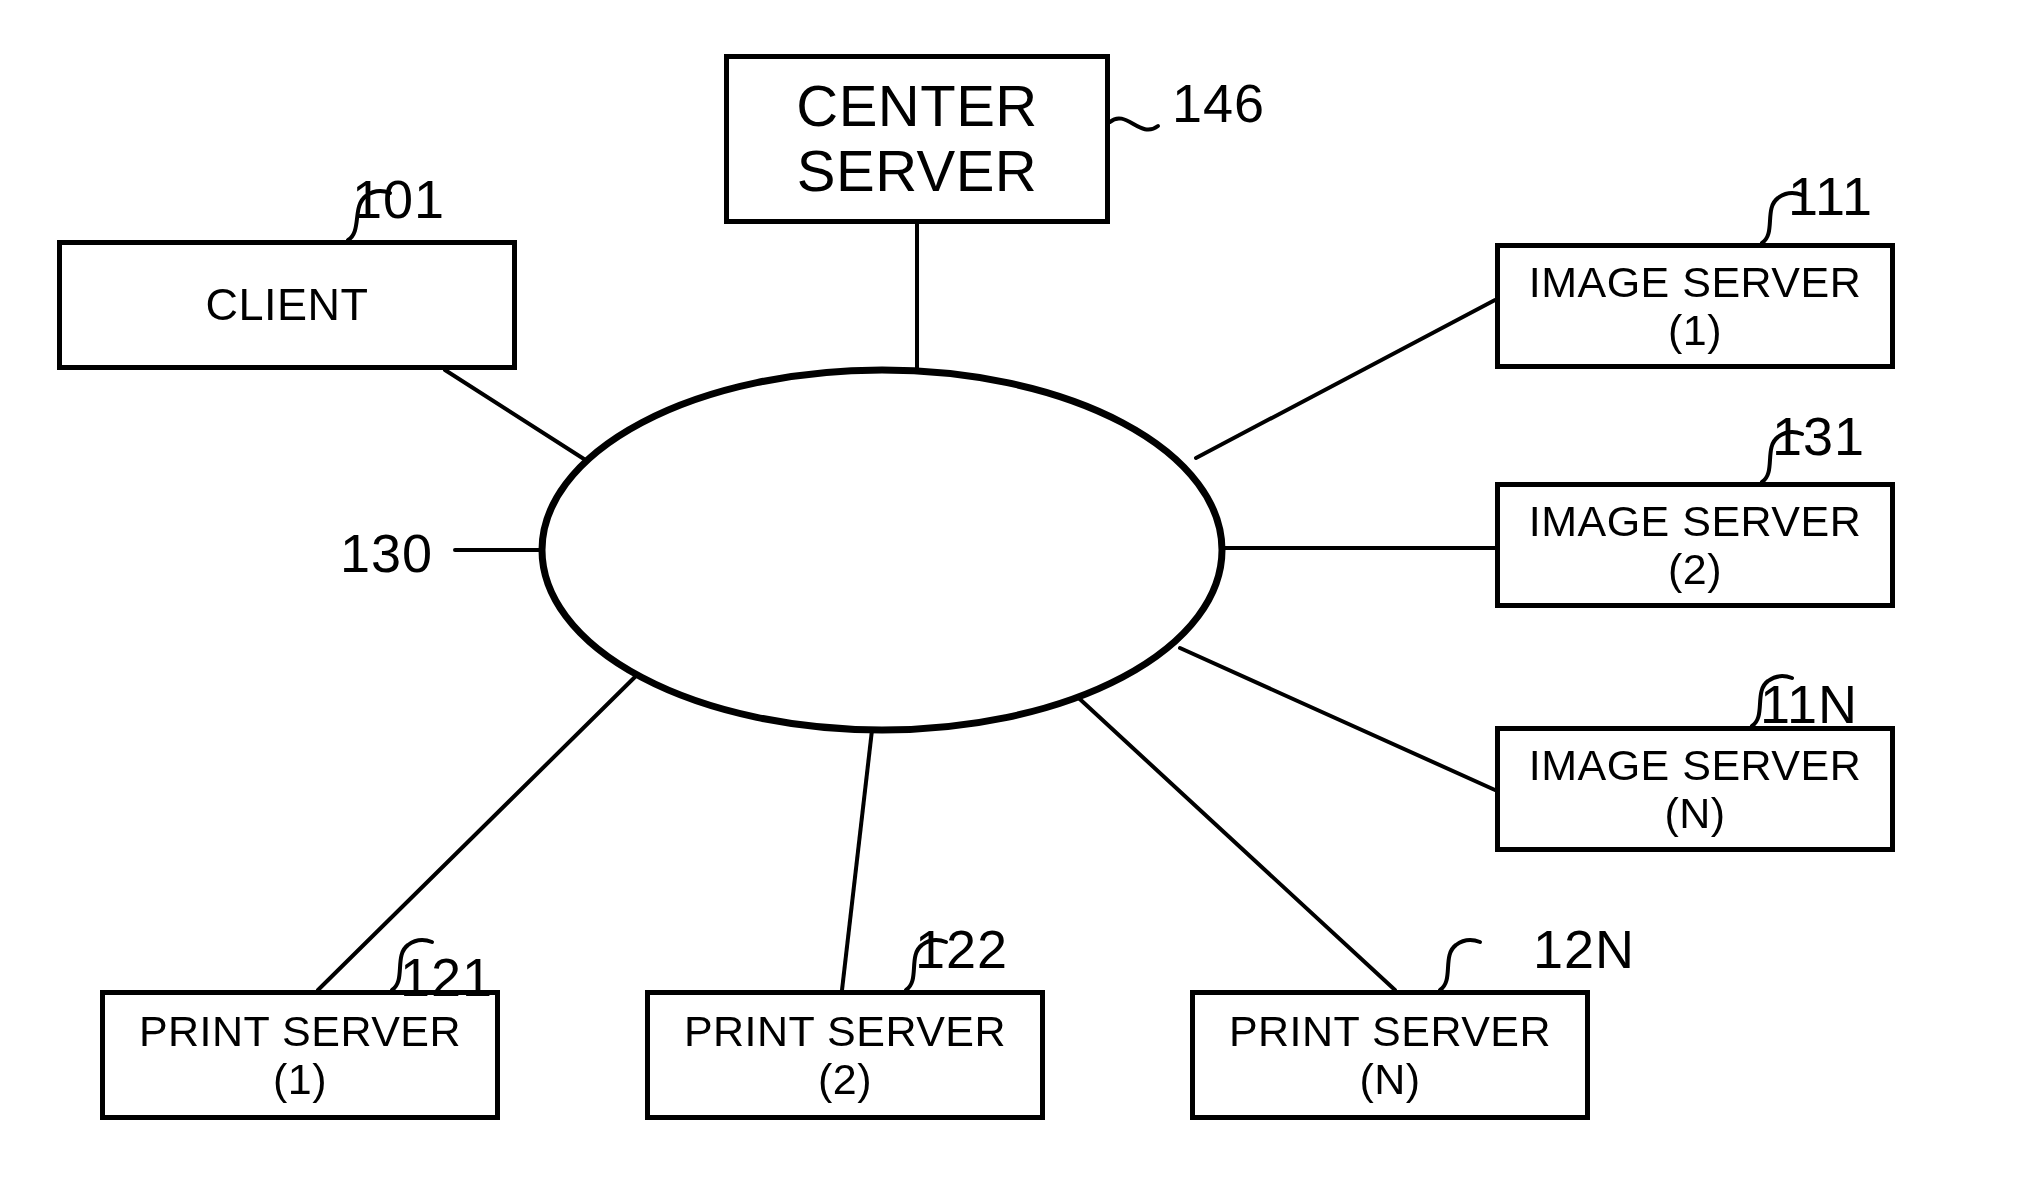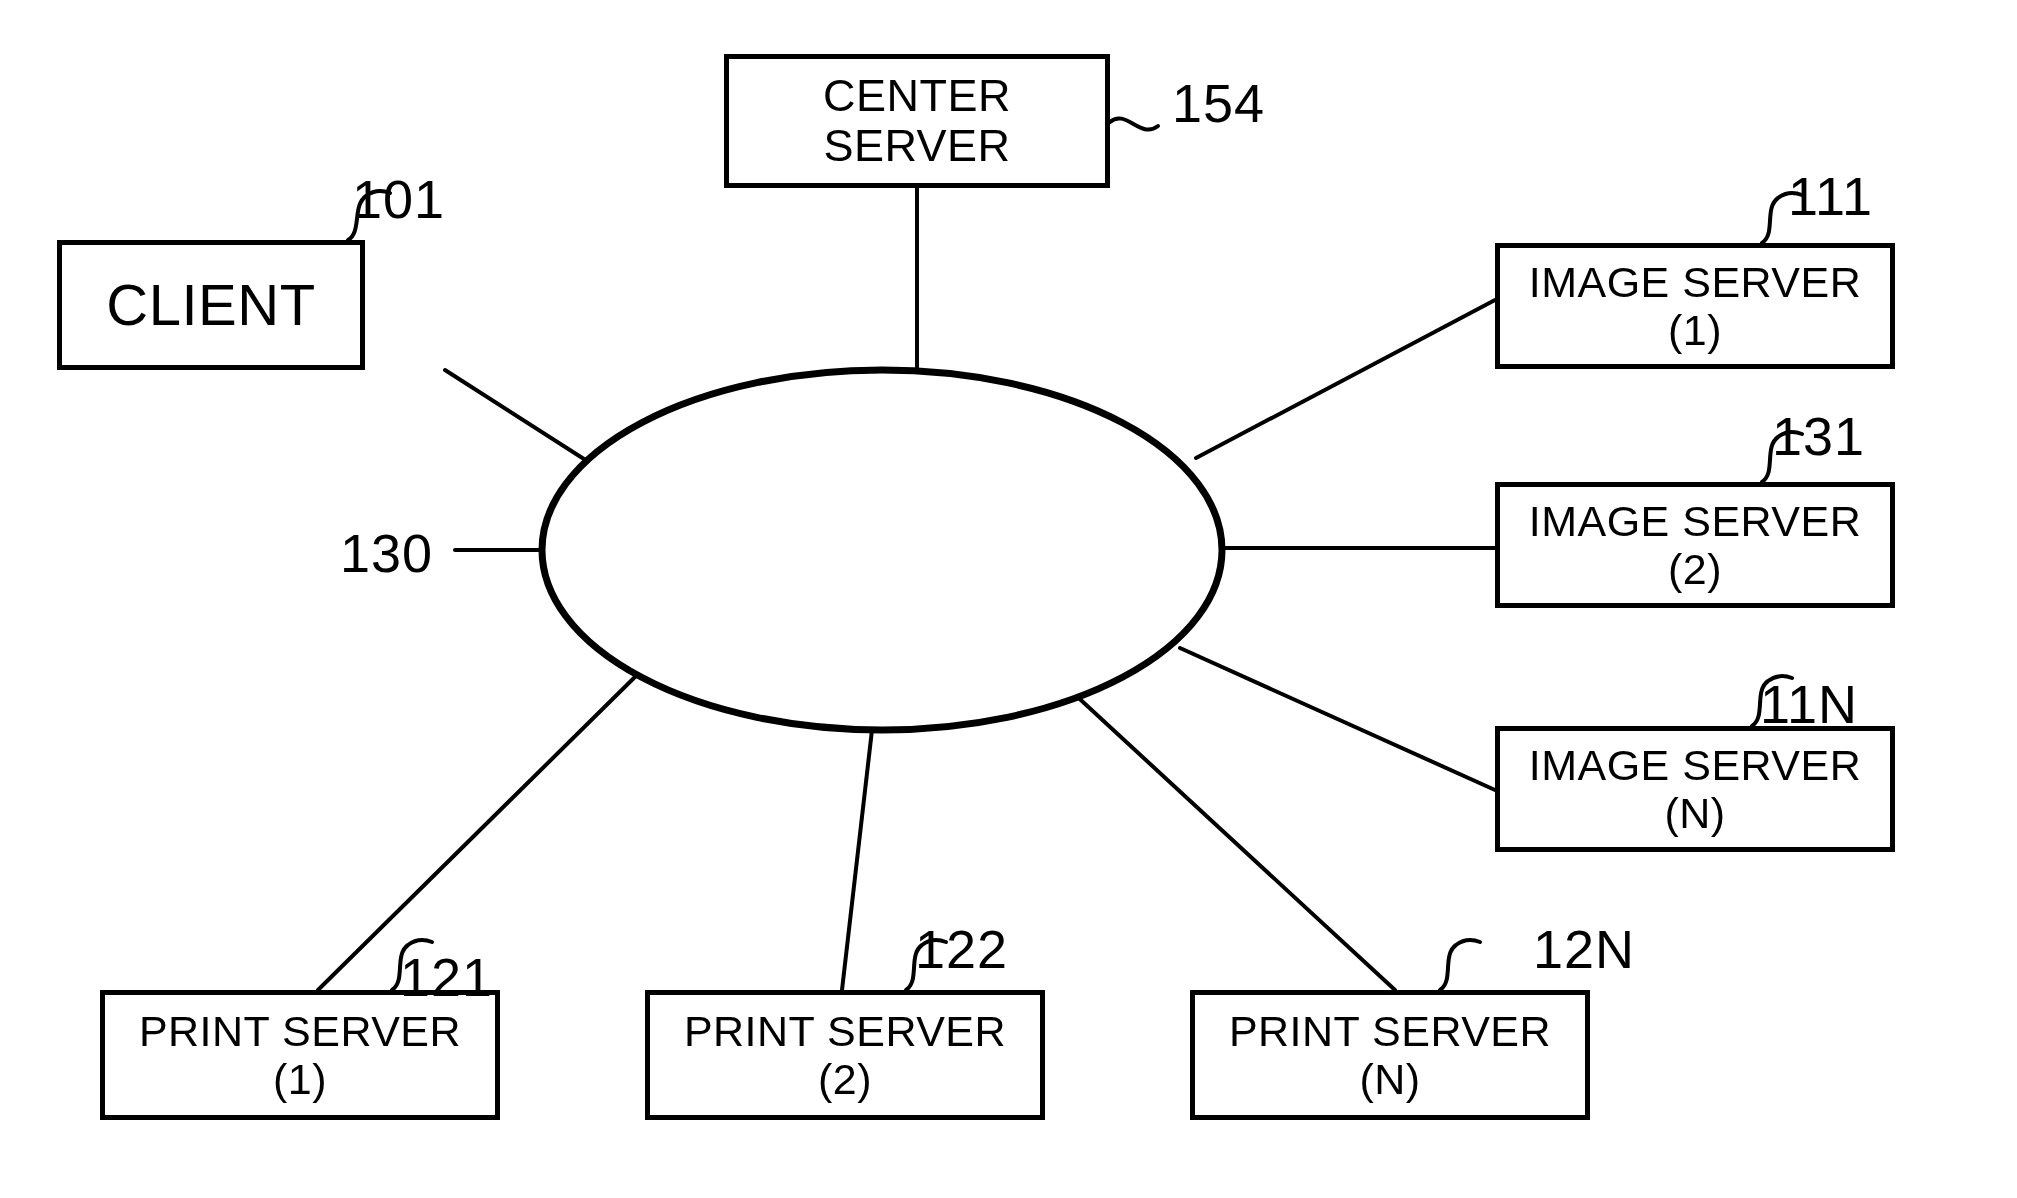--- a/index.html
+++ b/index.html
@@ -48,27 +48,27 @@
   
   .ref {
     position: absolute;
     font-size: 54px;
     letter-spacing: 1px;
     white-space: nowrap;
     z-index: 4;
   }
   
   #node-center-server {
-    left: 724px; top: 54px; width: 386px; height: 134px;
+    left: 724px; top: 54px; width: 386px; height: 170px;
+    font-size: 58px;
+    text-align: center;
+  }
+  #node-client-computer {
+    left: 57px; top: 240px; width: 460px; height: 130px;
     font-size: 45px;
-    text-align: center;
-  }
-  #node-client-computer {
-    left: 57px; top: 240px; width: 308px; height: 130px;
-    font-size: 58px;
   }
   #node-image-server-1 {
     left: 1495px; top: 243px; width: 400px; height: 126px;
     font-size: 43px;
   }
   #node-image-server-2 {
     left: 1495px; top: 482px; width: 400px; height: 126px;
     font-size: 43px;
   }
   #node-image-server-n {
@@ -178,21 +178,21 @@
   <div class="node" id="node-print-server-2">
     <span class="l1">PRINT SERVER</span>
     <span class="l2">(2)</span>
   </div>
 
   <div class="node" id="node-print-server-n">
     <span class="l1">PRINT SERVER</span>
     <span class="l2">(N)</span>
   </div>
 
-  <div class="ref" id="ref-102">154</div>
+  <div class="ref" id="ref-102">146</div>
   <div class="ref" id="ref-101">101</div>
   <div class="ref" id="ref-111">111</div>
   <div class="ref" id="ref-112">131</div>
   <div class="ref" id="ref-11n">11N</div>
   <div class="ref" id="ref-121">121</div>
   <div class="ref" id="ref-122">122</div>
   <div class="ref" id="ref-12n">12N</div>
   <div class="ref" id="ref-130">130</div>
 
 </div>

